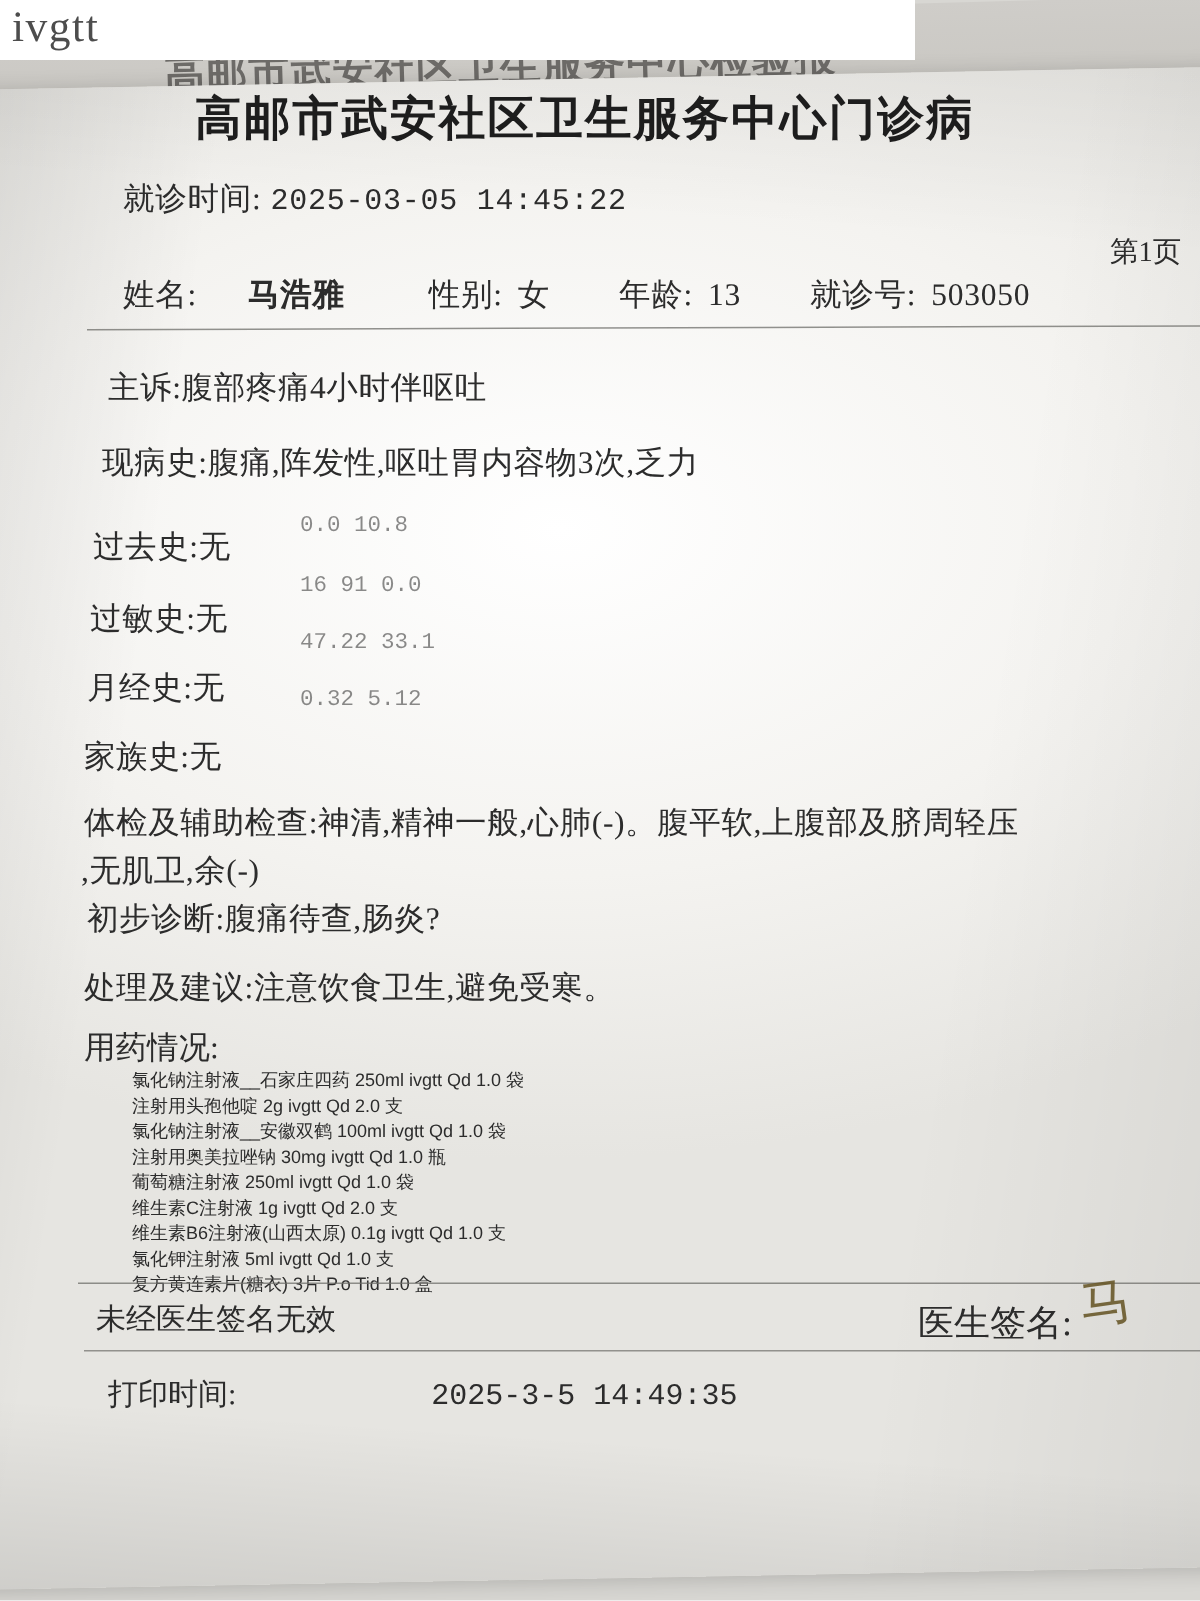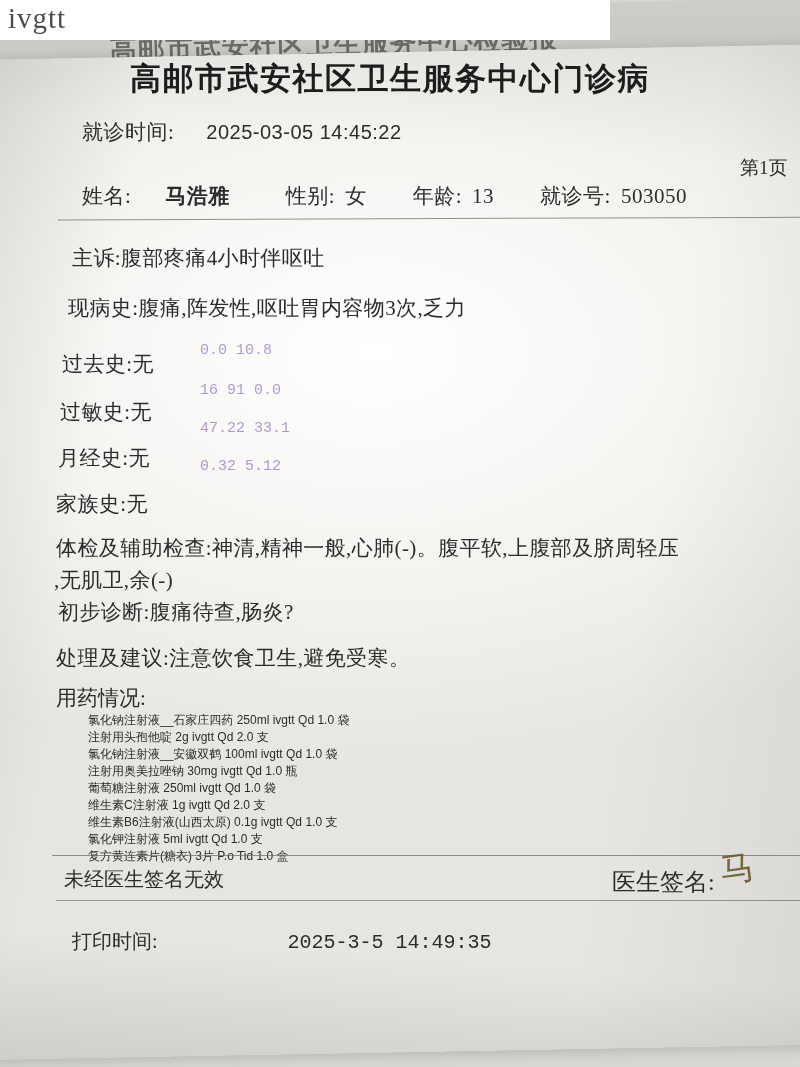--- a/index.html
+++ b/index.html
@@ -117,21 +117,21 @@
   }
 
   .row-visit {
     position: absolute;
     left: 82px;
     top: 118px;
     font-size: 21px;
     white-space: nowrap;
     letter-spacing: 0.5px;
   }
-  .row-visit .val { margin-left: 32px; font-family: Liberation Sans, sans-serif; font-size: 20px; }
+  .row-visit .val { margin-left: 6px; font-family: Liberation Mono, monospace; font-size: 20px; }
 
   .page-no {
     position: absolute;
     left: 740px;
     top: 155px;
     font-size: 19px;
     white-space: nowrap;
   }
 
   .row-ident {
@@ -231,33 +231,32 @@
     transform: rotate(-8deg);
     opacity: 0.9;
   }
 
   .print-row {
     position: absolute;
     left: 72px;
     top: 916px;
     font-size: 20px;
     white-space: nowrap;
-    margin-top: 12px;
   }
   .print-row .p-val {
     display: inline-block;
     margin-left: 130px;
     font-family: "Liberation Mono", monospace;
   }
 
   
   .ghost {
     position: absolute;
     font-family: "Liberation Mono", monospace;
-    color: #4c1d95;
+    color: #000000;
     opacity: 0.45;
     font-size: 15px;
     white-space: nowrap;
   }
 </style>
 </head>
 <body>
 
 <div id="page">
 

